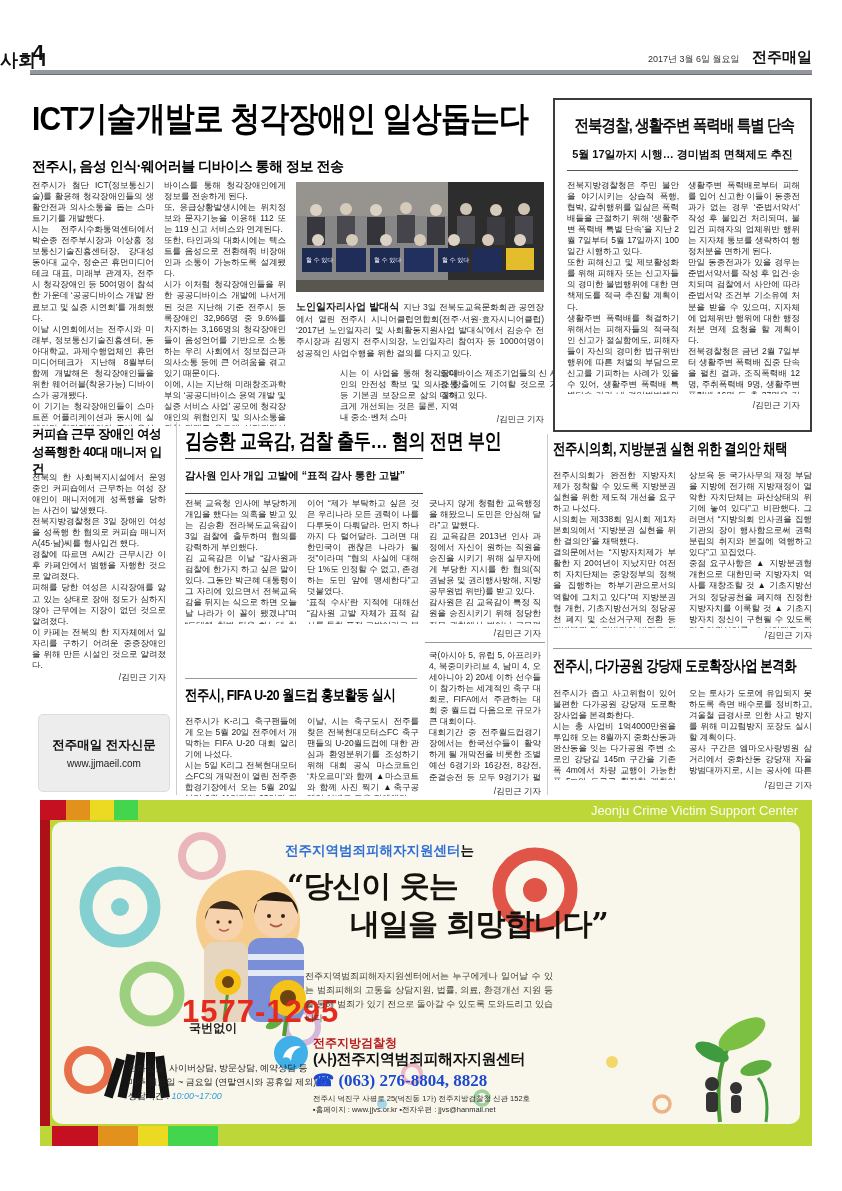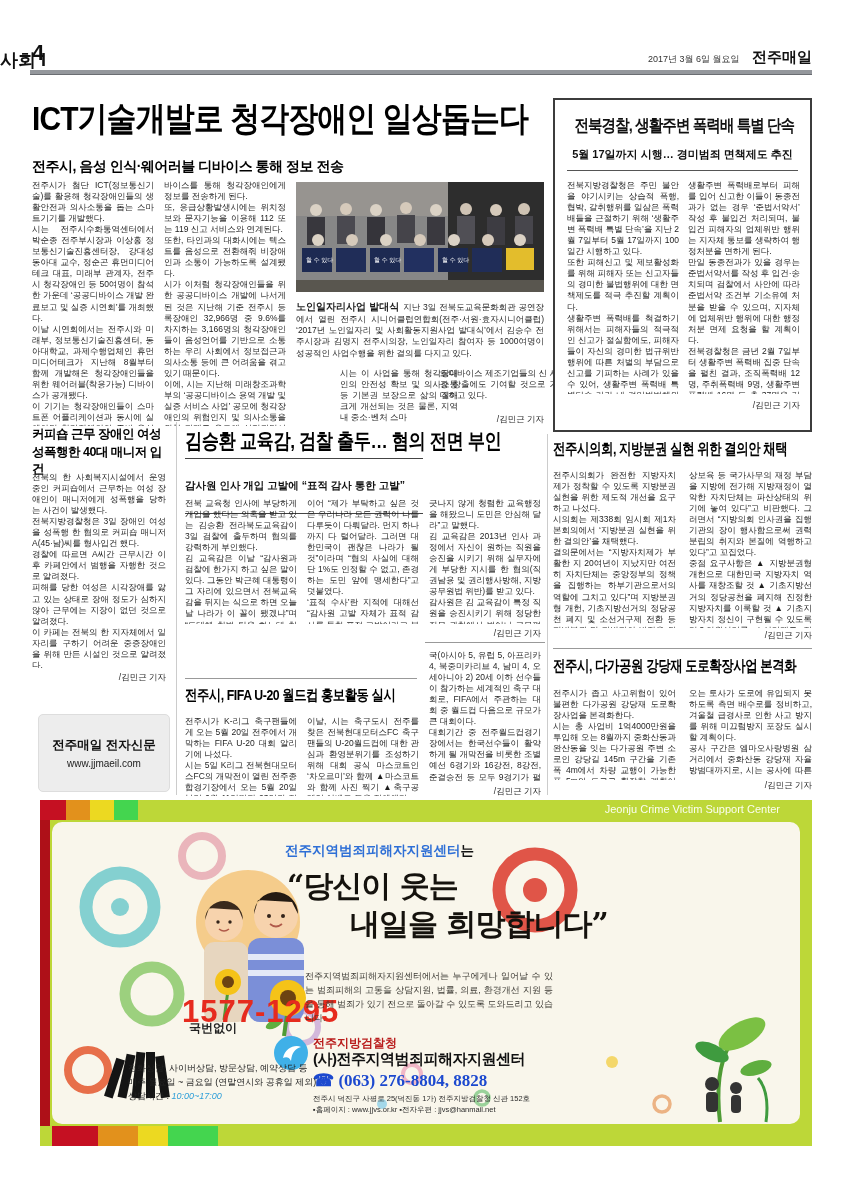--- a/index.html
+++ b/index.html
@@ -15,21 +15,21 @@
   .rule{position:absolute;height:1px;background:#999;}
   .vrule{position:absolute;width:1px;background:#ccc;}
   .caption{position:absolute;font-size:8.5px;line-height:1.35;text-align:justify;color:#1d1d1d;word-break:break-all;}
   .cap-title{font-weight:900;font-size:10px;margin-right:4px;}
   .box{position:absolute;border:2px solid #3c3c3c;background:#fff;}
   .box-title{position:absolute;left:0;right:0;text-align:center;font-weight:900;white-space:nowrap;}
   .epaper{position:absolute;background:#ededed;border:1px solid #ddd;border-radius:5px;text-align:center;}
   
   .ad{position:absolute;background:#bdd738;}
   .ad .sq{position:absolute;height:20px;top:0;}
-  .ad-label{position:absolute;top:3px;right:32px;font-size:11px;color:#fbfef0;}
+  .ad-label{position:absolute;top:3px;right:14px;font-size:13px;color:#fbfef0;}
   .ad-strip-left{position:absolute;left:0;top:20px;width:10px;height:306px;background:#ae1018;}
   .ad-bottom{position:absolute;left:0;right:0;bottom:0;height:20px;background:#bdd738;}
   .ad-bottom .bsq{position:absolute;top:0;height:20px;}
   .panel{position:absolute;left:12px;top:22px;width:748px;height:302px;background:#f9f6eb;border-radius:10px;overflow:hidden;}
   .org-name{position:absolute;left:233px;top:20px;font-size:13.5px;font-weight:800;}
   .org-name .blue{color:#2e6fd6;}
   .slogan{position:absolute;font-family:"DejaVu Serif","Liberation Serif",serif;font-weight:700;
           font-size:30px;color:#15120d;letter-spacing:-1px;white-space:nowrap;}
   .call-prefix{position:absolute;left:137px;top:158px;font-size:12px;font-weight:800;color:#222;margin-top:40px;}
   .big-phone{position:absolute;left:130px;top:172px;font-size:31px;font-weight:900;color:#e62b1e;letter-spacing:1px;white-space:nowrap;}
@@ -157,21 +157,21 @@
     <div style="margin-top:22px;font-size:12.5px;font-weight:800;">전주매일 전자신문</div>
     <div style="margin-top:4px;font-size:10px;color:#222;">www.jjmaeil.com</div>
   </div>
 
   <div class="vrule" style="left:176px;top:422px;height:373px;"></div>
   <div class="vrule" style="left:547px;top:434px;height:361px;"></div>
 
   <div class="hl" style="left:185px;top:408px;font-size:21px;margin-top:19px;">
     <span class="squeeze" style="transform:scaleX(.82);">김승환 교육감, 검찰 출두… 혐의 전면 부인</span>
   </div>
-  <div class="abs" style="left:185px;top:458px;width:238px;border-top:1px solid #444;border-bottom:1px solid #444;padding:20px 0;font-size:10.5px;font-weight:800;white-space:nowrap;overflow:hidden;">감사원 인사 개입 고발에 “표적 감사 통한 고발”</div>
+  <div class="abs" style="left:185px;top:458px;width:238px;border-top:1px solid #444;border-bottom:1px solid #444;padding:10px 0;font-size:10.5px;font-weight:800;white-space:nowrap;overflow:hidden;">감사원 인사 개입 고발에 “표적 감사 통한 고발”</div>
   <div class="col" style="left:185px;top:498px;width:112px;height:126px;">전북 교육청 인사에 부당하게 개입을 했다는 의혹을 받고 있는 김승환 전라북도교육감이 3일 검찰에 출두하며 혐의를 강력하게 부인했다.
 김 교육감은 이날 “감사원과 검찰에 한가지 하고 싶은 말이 있다. 그동안 박근혜 대통령이 그 자리에 있으면서 전북교육감을 뒤지는 식으로 하면 오늘날 나라가 이 꼴이 됐겠냐”며 “도대체 헌법 탓을 하는데 헌법 어느 조항이 대통령이 국정 난동을 부리도록 허용하고 있었느냐”고 정부에 대해 거센 비난의 목소리를 높였다.</div>
   <div class="col" style="left:307px;top:498px;width:112px;height:126px;">이어 “제가 부탁하고 싶은 것은 우리나라 모든 권력이 나를 다루듯이 다뤄달라. 먼지 하나까지 다 털어달라. 그러면 대한민국이 괜찮은 나라가 될 것”이라며 “혐의 사실에 대해 단 1%도 인정할 수 없고, 존경하는 도민 앞에 맹세한다”고 덧붙였다.
 ‘표적 수사’란 지적에 대해선 “감사원 고발 자체가 표적 감사를 통한 표적 고발이라고 본다. 예전 누리 과정 예산 감사에 대한 감사원을 강하게 비판한 적이 있는데 고작 하는 것이 인사 비리가 있다고 해서 감사를 했다”며 “지금껏 도민 기대에 어</div>
   <div class="col" style="left:429px;top:498px;width:112px;height:126px;">긋나지 않게 청렴한 교육행정을 해왔으니 도민은 안심해 달라”고 말했다.
 김 교육감은 2013년 인사 과정에서 자신이 원하는 직원을 승진을 시키기 위해 실무자에게 부당한 지시를 한 혐의(직권남용 및 권리행사방해, 지방공무원법 위반)를 받고 있다.
 감사원은 김 교육감이 특정 직원을 승진시키기 위해 정당한 직무 권한에서 벗어나 근무평정 작성에 부당하게 개입했다고 보고 지난해 12월 검찰에 고발했다.
 검찰 관계자는 “김 교육감이 인사 과정에서 부당하게 압력을 행사했는지를 집중적으로 추궁할 예정”이라고 밝혔다.</div>
   <div class="byline" style="left:429px;top:628px;width:112px;">/김민근 기자</div>
 

